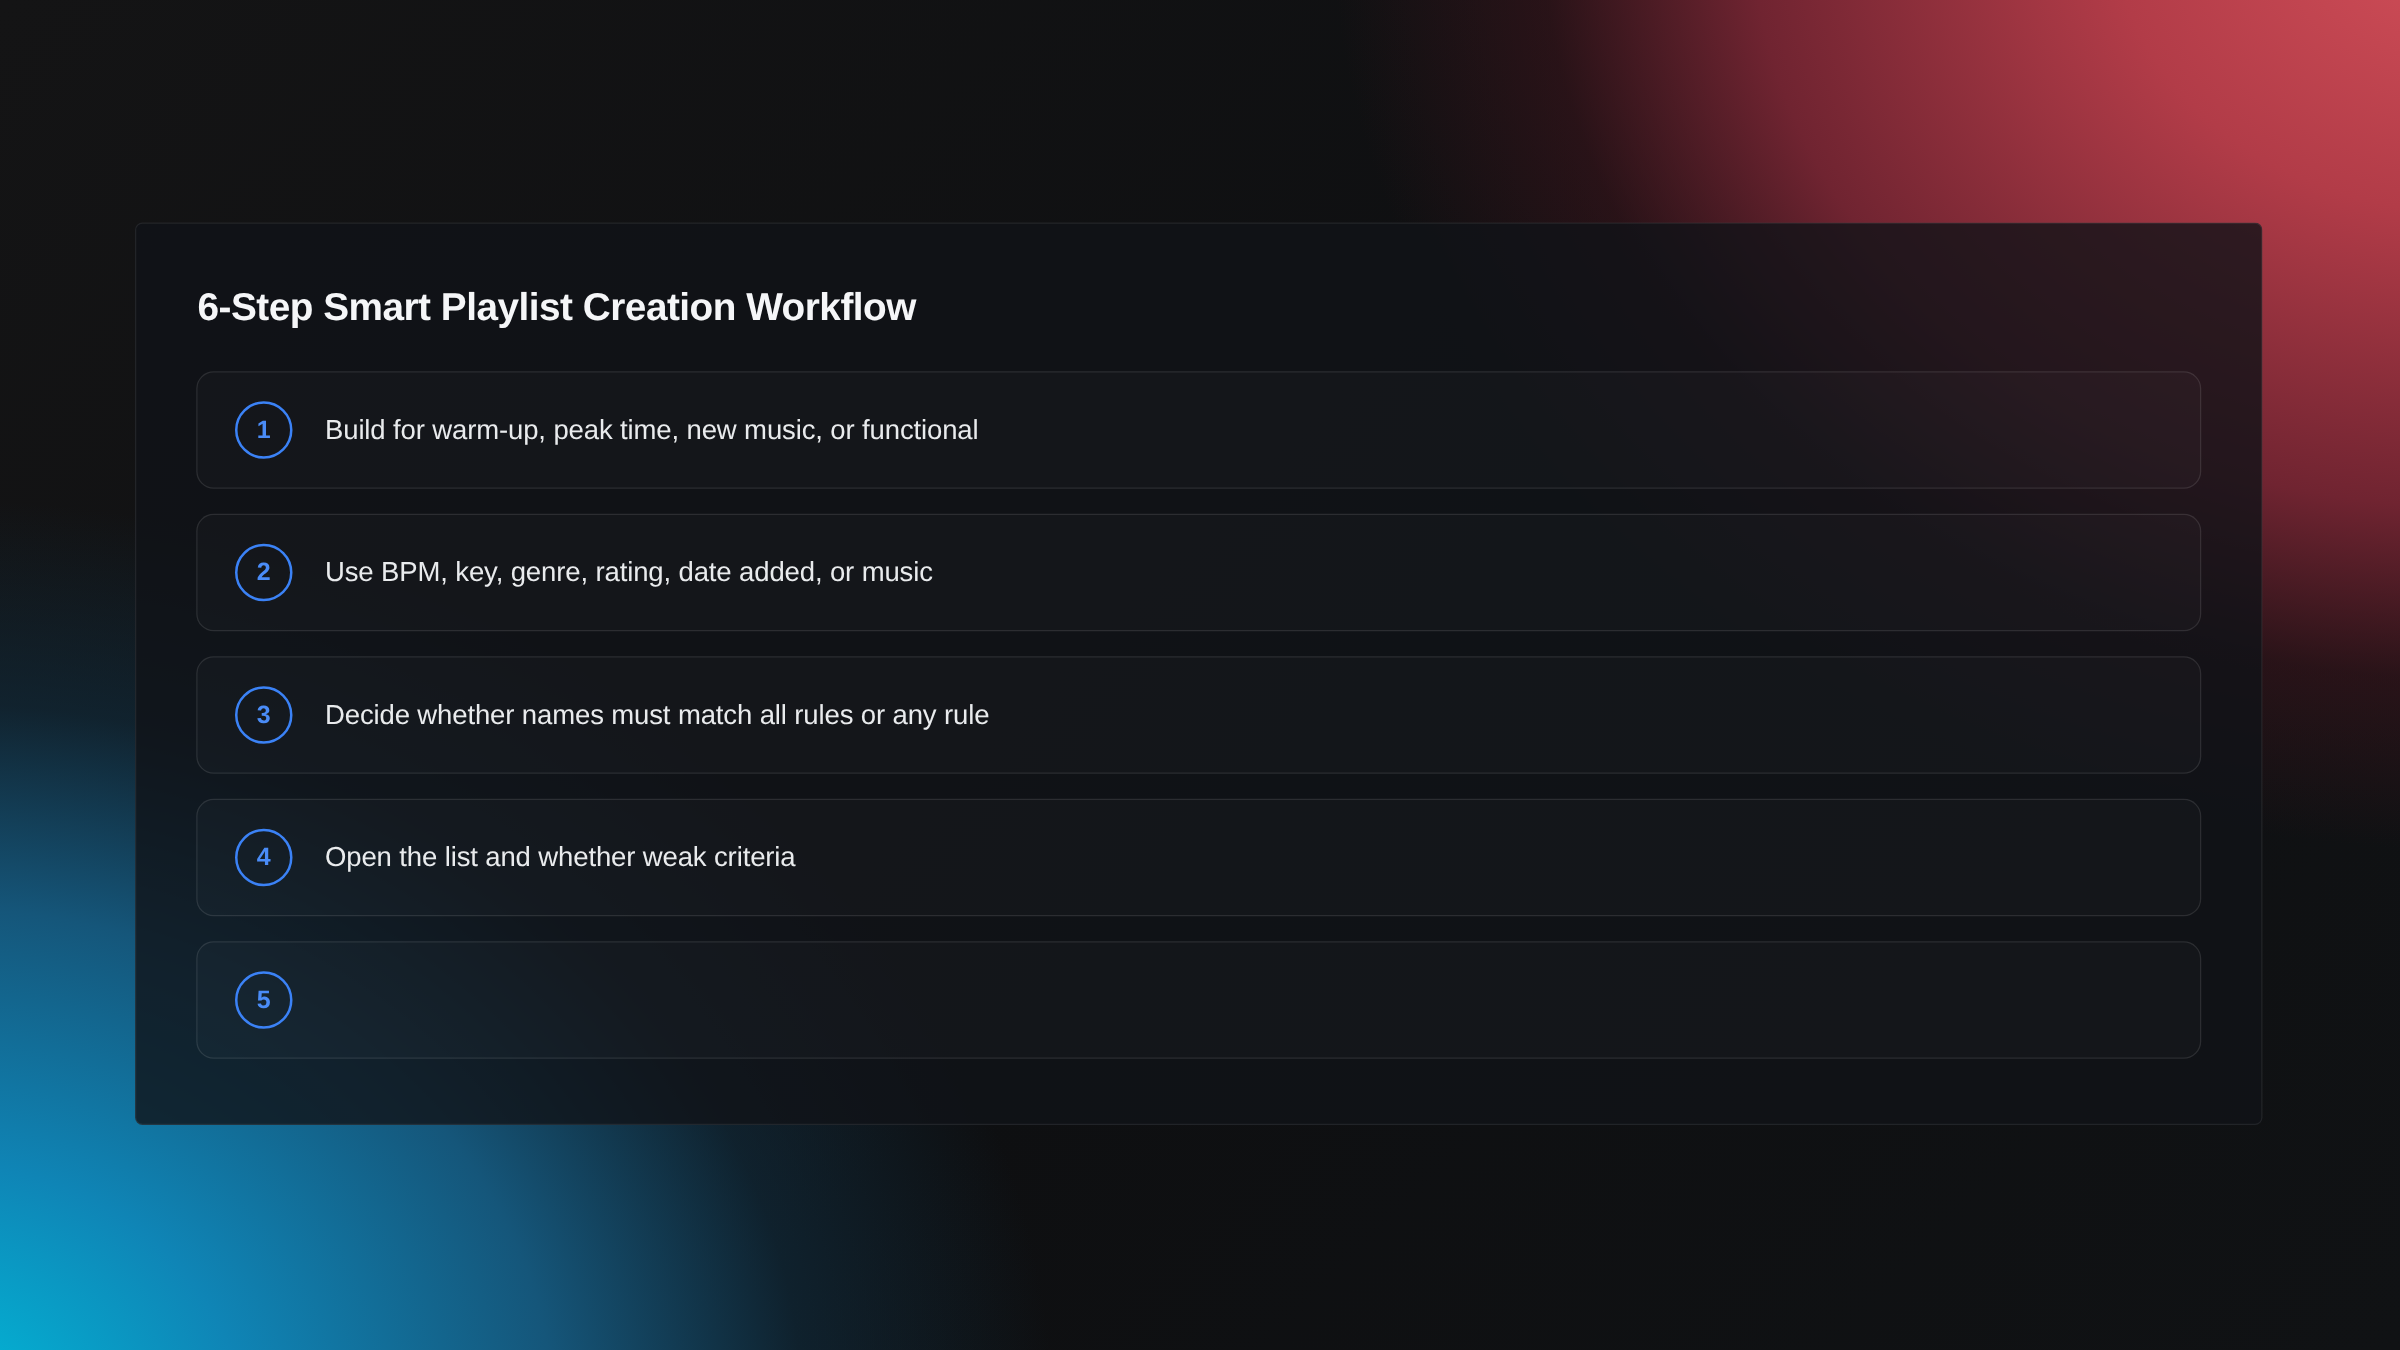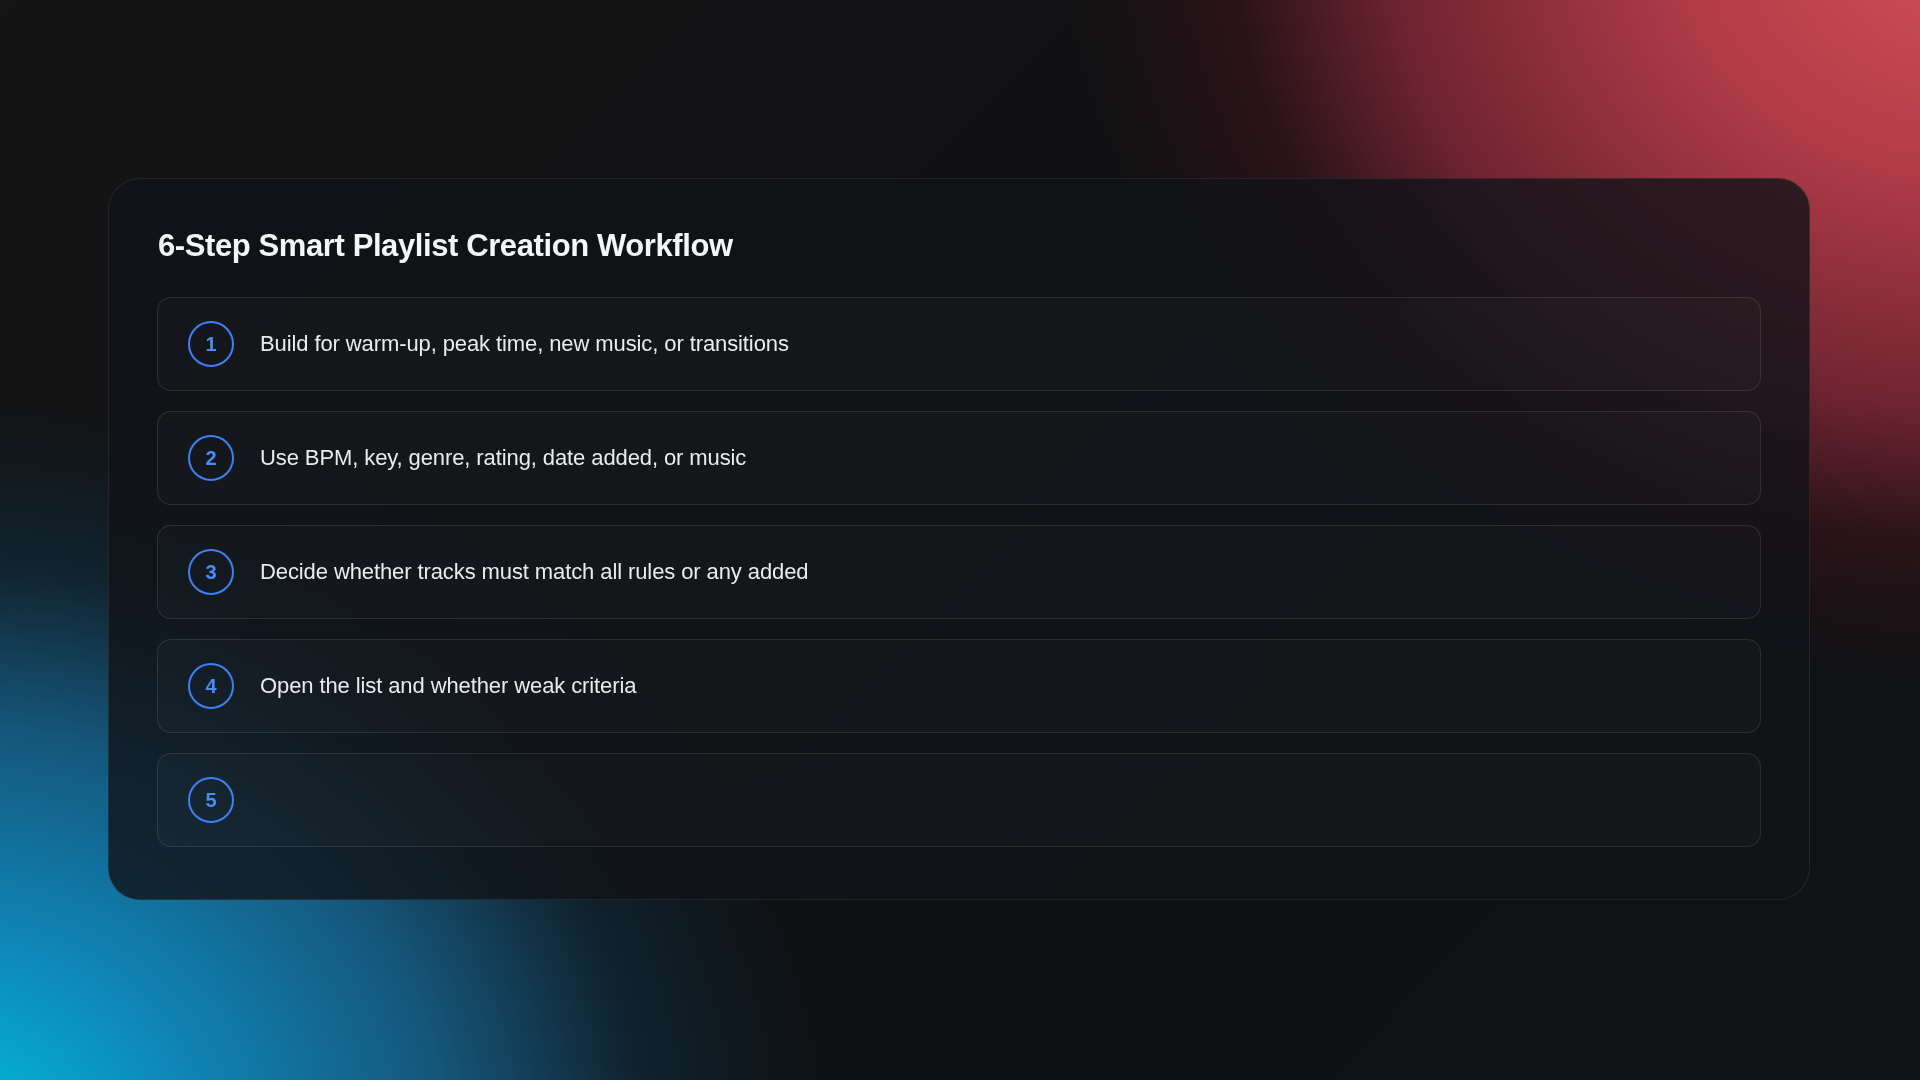--- a/index.html
+++ b/index.html
@@ -23,21 +23,21 @@
   }
 
   .card {
     position: absolute;
     left: 108px;
     top: 178px;
     width: 1702px;
     height: 722px;
     box-sizing: border-box;
     padding: 46px 48px 50px 48px;
-    border-radius: 32px;
+    border-radius: 6px;
     background: rgba(16, 19, 24, 0.80);
     border: 1px solid rgba(255, 255, 255, 0.08);
   }
 
   .card-title {
     margin: 0 0 30px 0;
     padding-left: 1px;
     font-size: 31px;
     line-height: 42px;
     font-weight: 700;
@@ -91,35 +91,35 @@
 </head>
 <body>
 
 <main class="card">
   <h1 class="card-title">6-Step Smart Playlist Creation Workflow</h1>
   <div class="steps" id="steps">
   <div class="step">
     <span class="step-num">
       <span>1</span>
     </span>
-    <span class="step-label">Build for warm-up, peak time, new music, or transitions</span>
+    <span class="step-label">Build for warm-up, peak time, new music, or functional</span>
   </div>
 
   <div class="step">
     <span class="step-num">
       <span>2</span>
     </span>
     <span class="step-label">Use BPM, key, genre, rating, date added, or music</span>
   </div>
 
   <div class="step">
     <span class="step-num">
       <span>3</span>
     </span>
-    <span class="step-label">Decide whether tracks must match all rules or any added</span>
+    <span class="step-label">Decide whether names must match all rules or any rule</span>
   </div>
 
   <div class="step">
     <span class="step-num">
       <span>4</span>
     </span>
     <span class="step-label">Open the list and whether weak criteria</span>
   </div>
 
   <div class="step">

